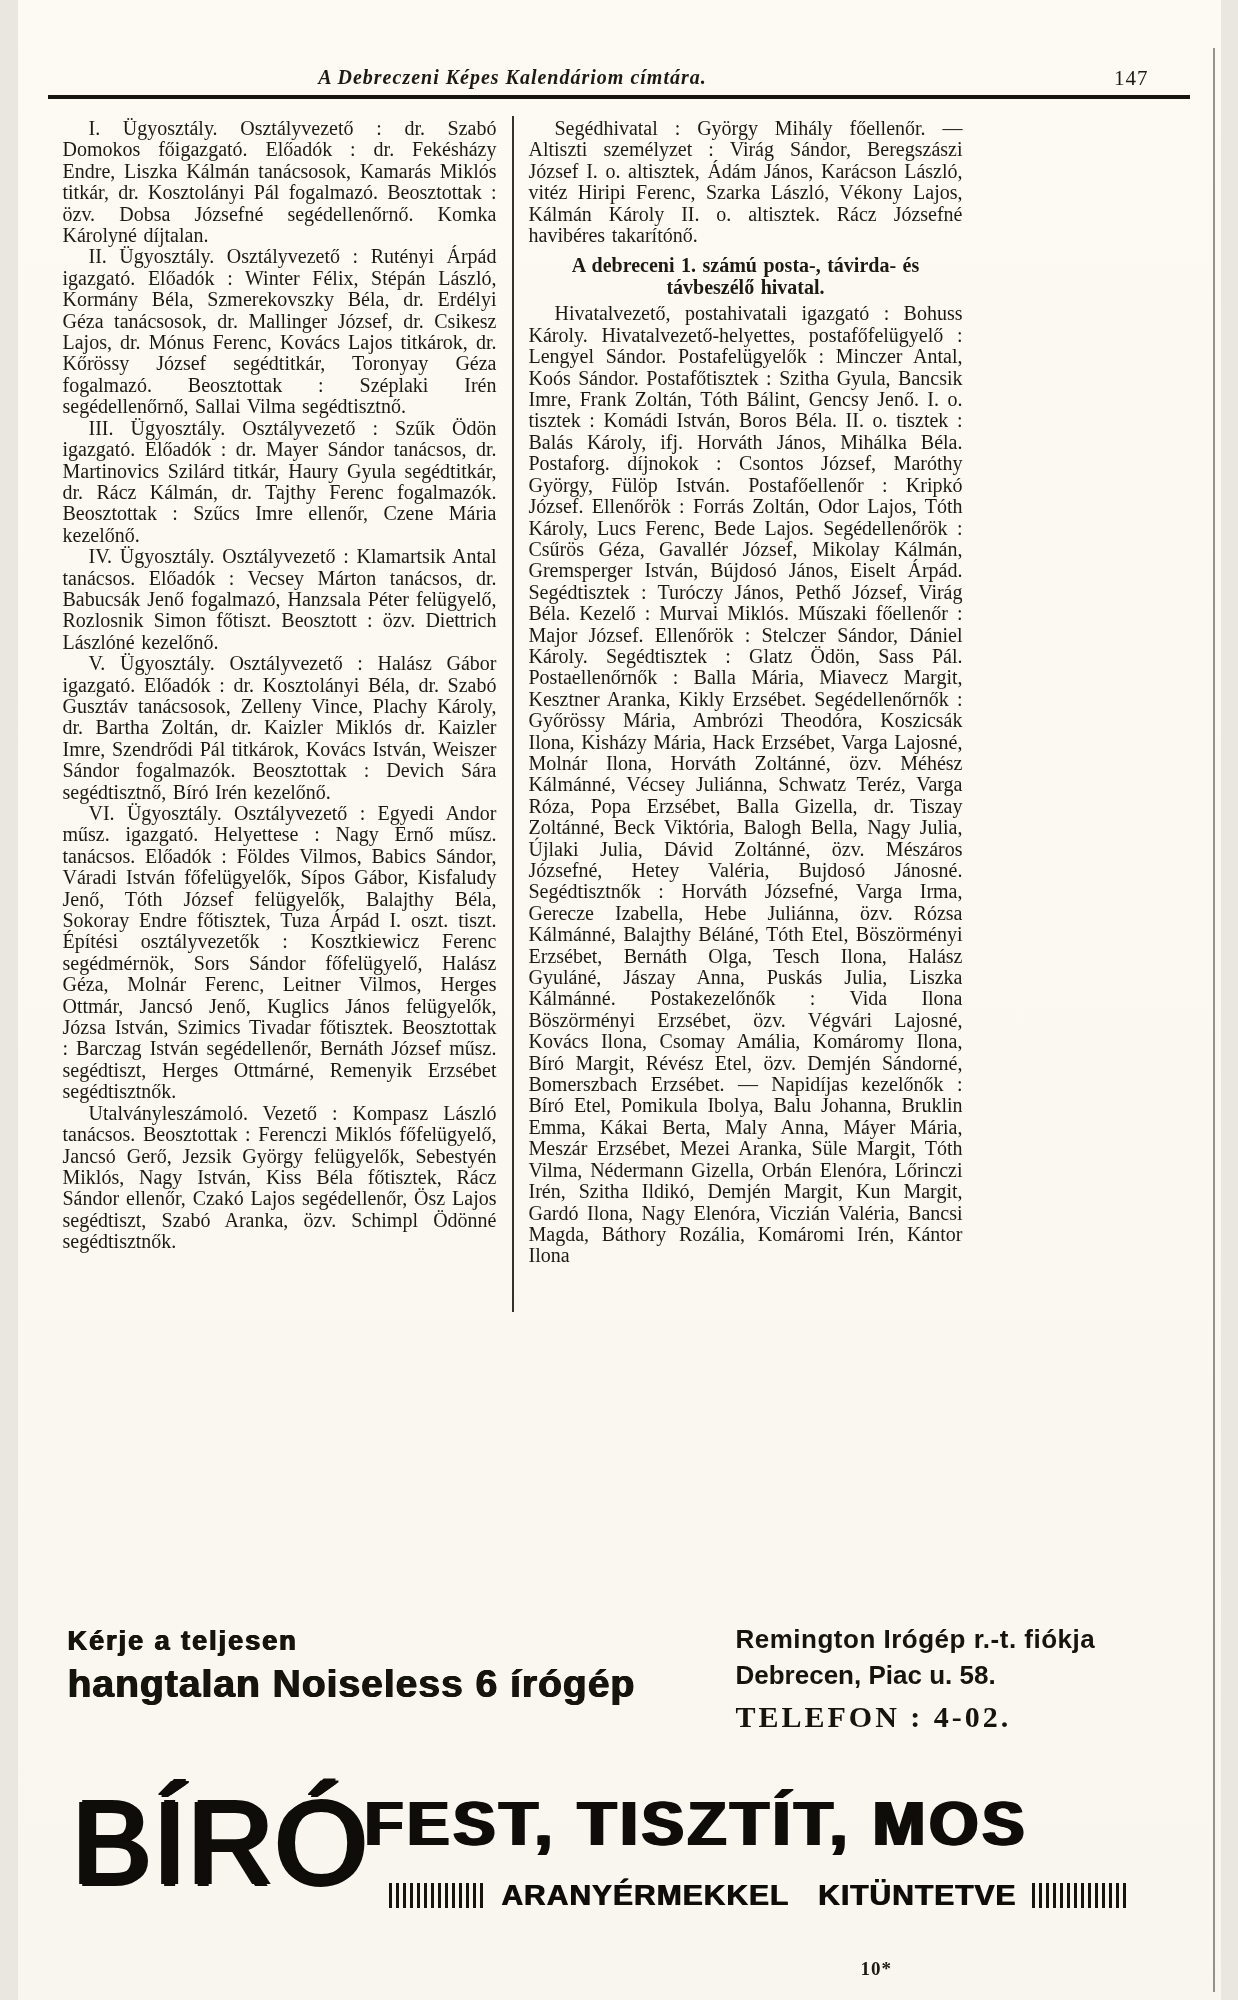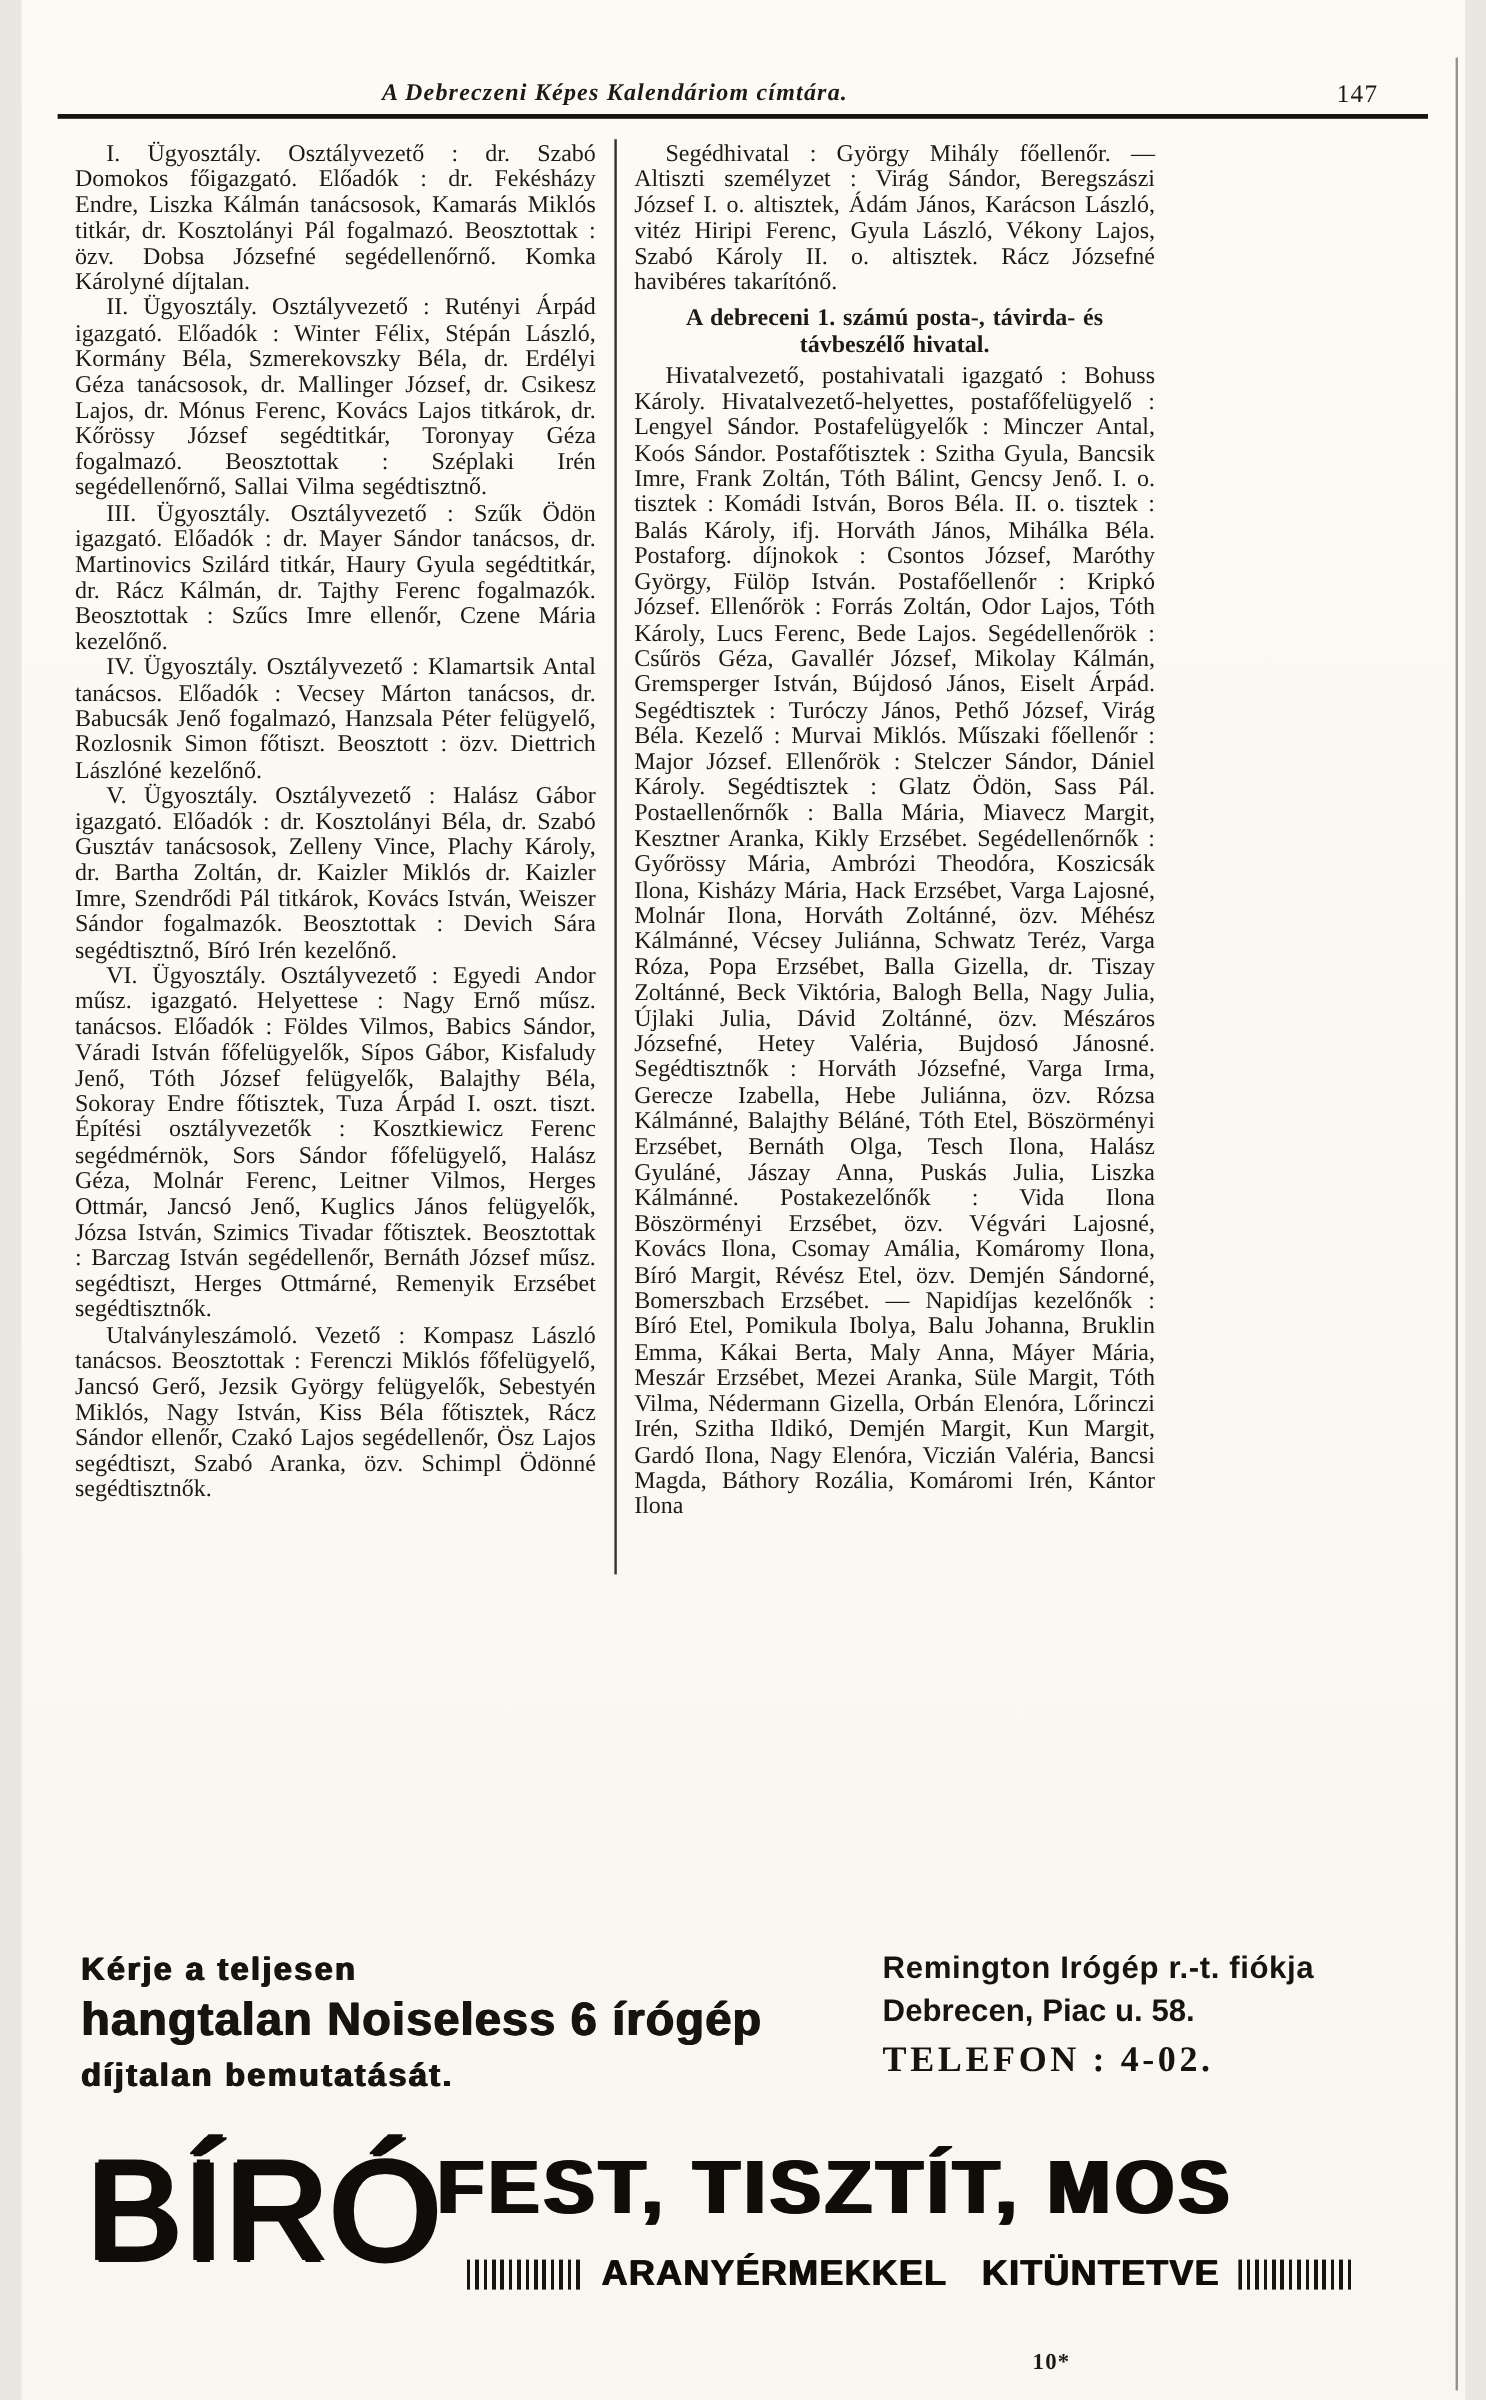--- a/index.html
+++ b/index.html
@@ -113,29 +113,28 @@
     <p>III. Ügyosztály. Osztályvezető : Szűk Ödön igazgató. Előadók : dr. Mayer Sándor tanácsos, dr. Martinovics Szilárd titkár, Haury Gyula segédtitkár, dr. Rácz Kálmán, dr. Tajthy Ferenc fogalmazók. Beosztottak : Szűcs Imre ellenőr, Czene Mária kezelőnő.</p>
     <p>IV. Ügyosztály. Osztályvezető : Klamartsik Antal tanácsos. Előadók : Vecsey Márton tanácsos, dr. Babucsák Jenő fogalmazó, Hanzsala Péter felügyelő, Rozlosnik Simon főtiszt. Beosztott : özv. Diettrich Lászlóné kezelőnő.</p>
     <p>V. Ügyosztály. Osztályvezető : Halász Gábor igazgató. Előadók : dr. Kosztolányi Béla, dr. Szabó Gusztáv tanácsosok, Zelleny Vince, Plachy Károly, dr. Bartha Zoltán, dr. Kaizler Miklós dr. Kaizler Imre, Szendrődi Pál titkárok, Kovács István, Weiszer Sándor fogalmazók. Beosztottak : Devich Sára segédtisztnő, Bíró Irén kezelőnő.</p>
     <p>VI. Ügyosztály. Osztályvezető : Egyedi Andor műsz. igazgató. Helyettese : Nagy Ernő műsz. tanácsos. Előadók : Földes Vilmos, Babics Sándor, Váradi István főfelügyelők, Sípos Gábor, Kisfaludy Jenő, Tóth József felügyelők, Balajthy Béla, Sokoray Endre főtisztek, Tuza Árpád I. oszt. tiszt. Építési osztályvezetők : Kosztkiewicz Ferenc segédmérnök, Sors Sándor főfelügyelő, Halász Géza, Molnár Ferenc, Leitner Vilmos, Herges Ottmár, Jancsó Jenő, Kuglics János felügyelők, Józsa István, Szimics Tivadar főtisztek. Beosztottak : Barczag István segédellenőr, Bernáth József műsz. segédtiszt, Herges Ottmárné, Remenyik Erzsébet segédtisztnők.</p>
     <p>Utalványleszámoló. Vezető : Kompasz László tanácsos. Beosztottak : Ferenczi Miklós főfelügyelő, Jancsó Gerő, Jezsik György felügyelők, Sebestyén Miklós, Nagy István, Kiss Béla főtisztek, Rácz Sándor ellenőr, Czakó Lajos segédellenőr, Ösz Lajos segédtiszt, Szabó Aranka, özv. Schimpl Ödönné segédtisztnők.</p>
   </div>
 
   <div class="col-divider"></div>
 
   <div class="col col-right">
-    <p>Segédhivatal : György Mihály főellenőr. — Altiszti személyzet : Virág Sándor, Beregszászi József I. o. altisztek, Ádám János, Karácson László, vitéz Hiripi Ferenc, Gyula László, Vékony Lajos, Szabó Károly II. o. altisztek. Rácz Józsefné havibéres takarítónő.</p>
+    <p>Segédhivatal : György Mihály főellenőr. — Altiszti személyzet : Virág Sándor, Beregszászi József I. o. altisztek, Ádám János, Karácson László, vitéz Hiripi Ferenc, Szarka László, Vékony Lajos, Kálmán Károly II. o. altisztek. Rácz Józsefné havibéres takarítónő.</p>
     <p class="section-heading">A debreceni 1. számú posta-, távirda- és távbeszélő hivatal.</p>
     <p>Hivatalvezető, postahivatali igazgató : Bohuss Károly. Hivatalvezető-helyettes, postafőfelügyelő : Lengyel Sándor. Postafelügyelők : Minczer Antal, Koós Sándor. Postafőtisztek : Szitha Gyula, Bancsik Imre, Frank Zoltán, Tóth Bálint, Gencsy Jenő. I. o. tisztek : Komádi István, Boros Béla. II. o. tisztek : Balás Károly, ifj. Horváth János, Mihálka Béla. Postaforg. díjnokok : Csontos József, Maróthy György, Fülöp István. Postafőellenőr : Kripkó József. Ellenőrök : Forrás Zoltán, Odor Lajos, Tóth Károly, Lucs Ferenc, Bede Lajos. Segédellenőrök : Csűrös Géza, Gavallér József, Mikolay Kálmán, Gremsperger István, Bújdosó János, Eiselt Árpád. Segédtisztek : Turóczy János, Pethő József, Virág Béla. Kezelő : Murvai Miklós. Műszaki főellenőr : Major József. Ellenőrök : Stelczer Sándor, Dániel Károly. Segédtisztek : Glatz Ödön, Sass Pál. Postaellenőrnők : Balla Mária, Miavecz Margit, Kesztner Aranka, Kikly Erzsébet. Segédellenőrnők : Győrössy Mária, Ambrózi Theodóra, Koszicsák Ilona, Kisházy Mária, Hack Erzsébet, Varga Lajosné, Molnár Ilona, Horváth Zoltánné, özv. Méhész Kálmánné, Vécsey Juliánna, Schwatz Teréz, Varga Róza, Popa Erzsébet, Balla Gizella, dr. Tiszay Zoltánné, Beck Viktória, Balogh Bella, Nagy Julia, Újlaki Julia, Dávid Zoltánné, özv. Mészáros Józsefné, Hetey Valéria, Bujdosó Jánosné. Segédtisztnők : Horváth Józsefné, Varga Irma, Gerecze Izabella, Hebe Juliánna, özv. Rózsa Kálmánné, Balajthy Béláné, Tóth Etel, Böszörményi Erzsébet, Bernáth Olga, Tesch Ilona, Halász Gyuláné, Jászay Anna, Puskás Julia, Liszka Kálmánné. Postakezelőnők : Vida Ilona Böszörményi Erzsébet, özv. Végvári Lajosné, Kovács Ilona, Csomay Amália, Komáromy Ilona, Bíró Margit, Révész Etel, özv. Demjén Sándorné, Bomerszbach Erzsébet. — Napidíjas kezelőnők : Bíró Etel, Pomikula Ibolya, Balu Johanna, Bruklin Emma, Kákai Berta, Maly Anna, Máyer Mária, Meszár Erzsébet, Mezei Aranka, Süle Margit, Tóth Vilma, Nédermann Gizella, Orbán Elenóra, Lőrinczi Irén, Szitha Ildikó, Demjén Margit, Kun Margit, Gardó Ilona, Nagy Elenóra, Viczián Valéria, Bancsi Magda, Báthory Rozália, Komáromi Irén, Kántor Ilona</p>
   </div>
 
   <div class="ad-noiseless">
     <div class="l1 heavy">Kérje a teljesen</div>
     <div class="l2 heavy">hangtalan Noiseless 6 írógép</div>
-    <div class="l3 heavy">díjtalan bemutatását.</div>
   </div>
 
   <div class="ad-remington">
     <div class="l1">Remington Irógép r.-t. fiókja</div>
     <div class="l2">Debrecen, Piac u. 58.</div>
     <div class="l3">TELEFON : 4-02.</div>
   </div>
 
   <div class="banner">
     <div class="brand">BÍRÓ</div>

